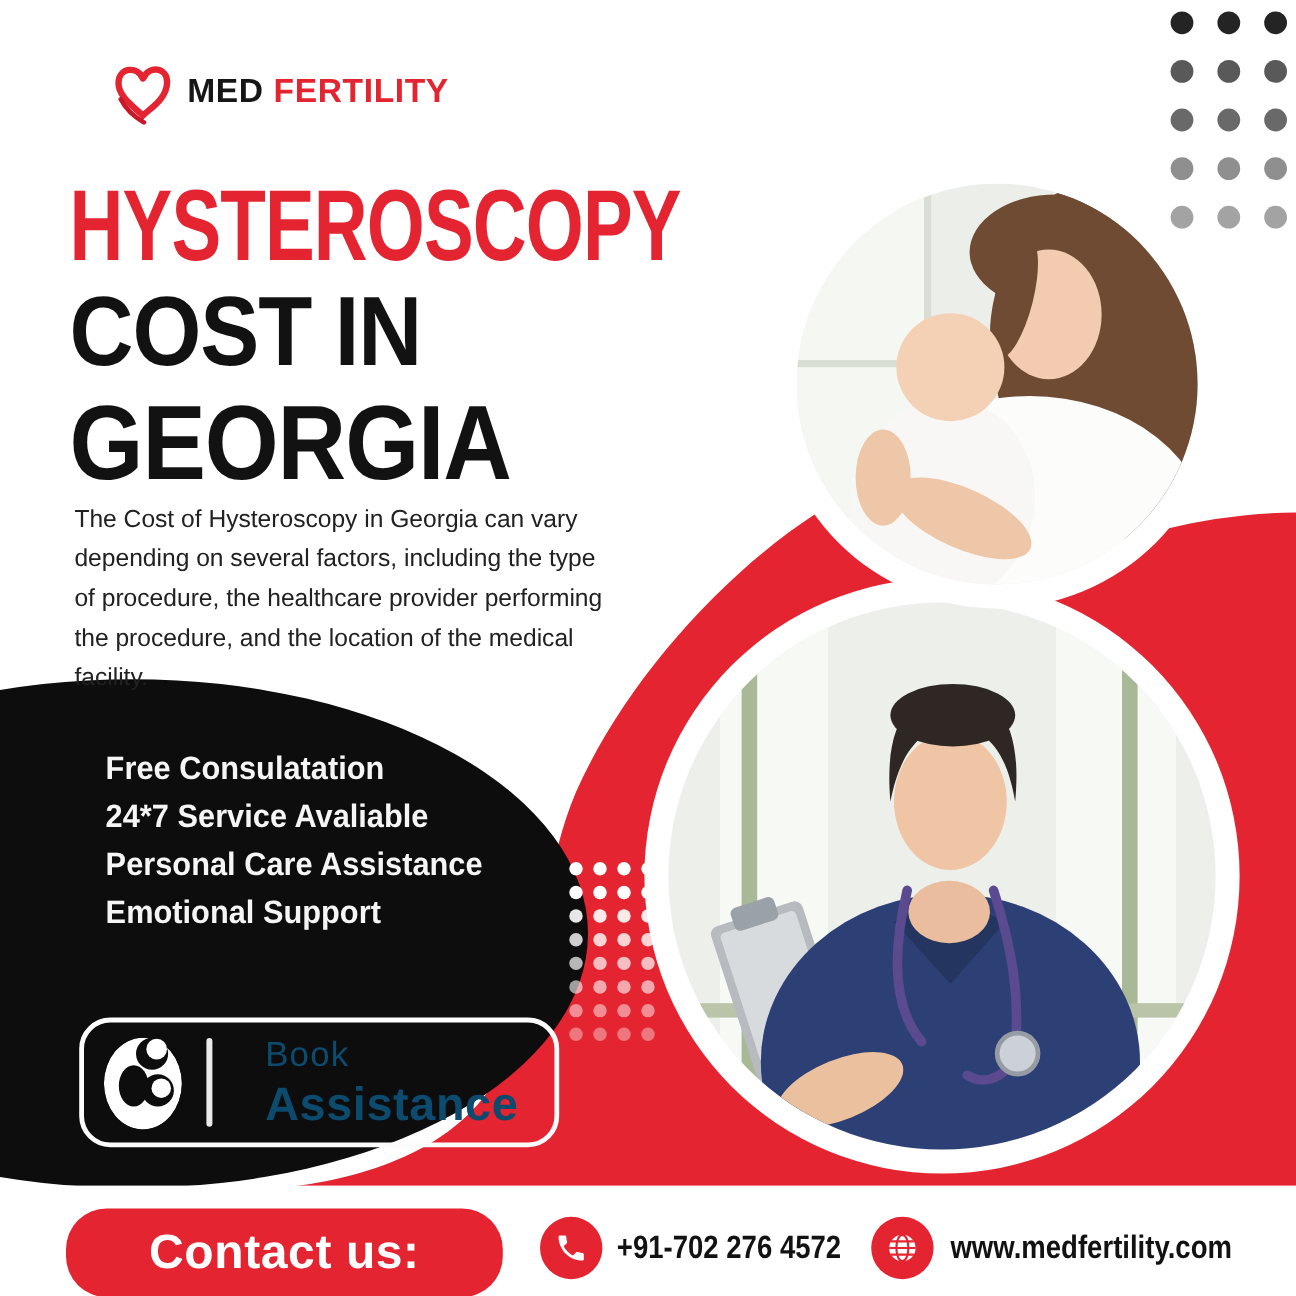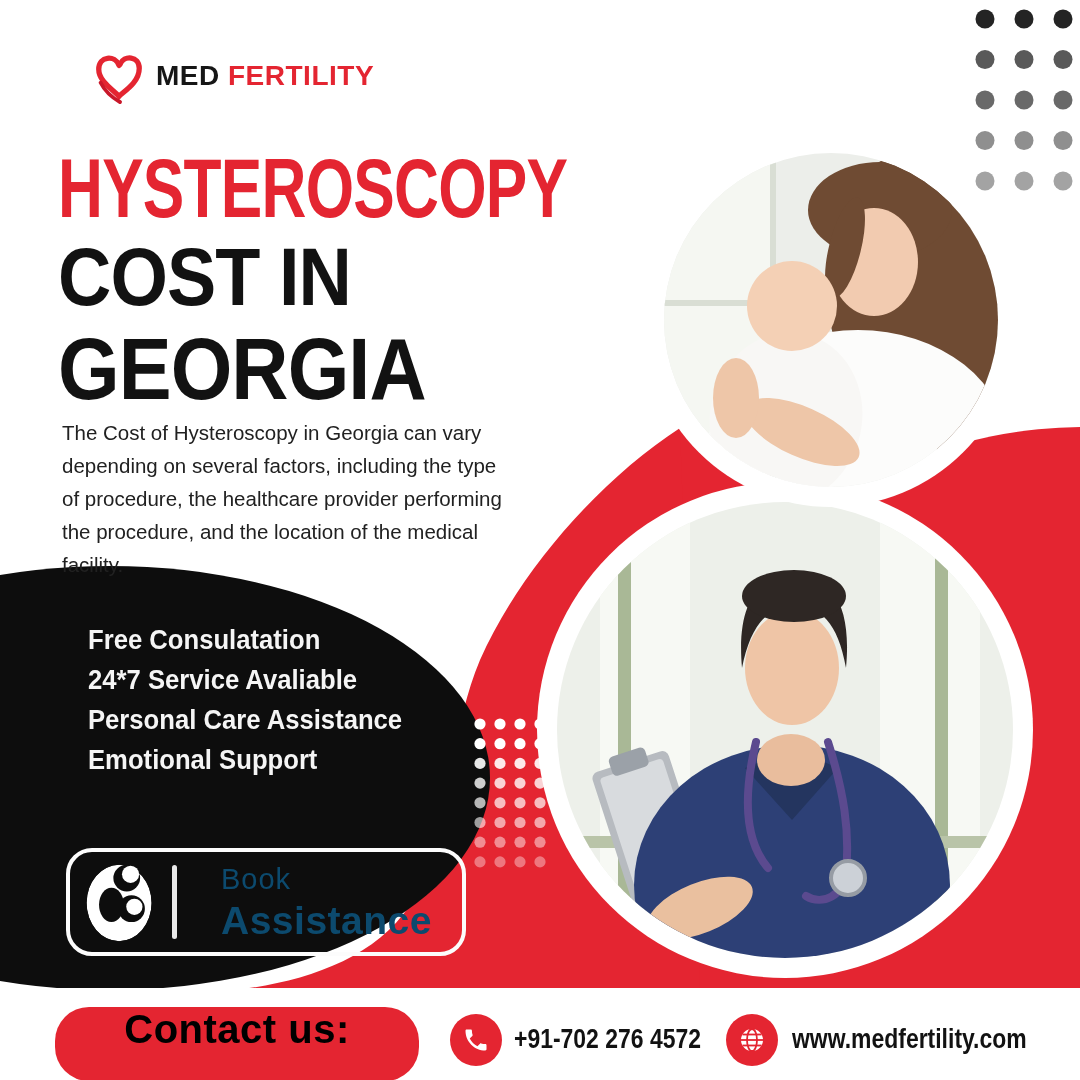--- a/index.html
+++ b/index.html
@@ -36,21 +36,21 @@
   .cta{left:66px;top:848px;width:392px;height:100px;border:4px solid #fcfcfc;border-radius:26px;
        display:flex;align-items:center;background:transparent;cursor:pointer;}
   .cta-icon{margin-left:12px;flex:0 0 auto;}
   .cta-divider{width:5px;height:74px;background:#e9e9e9;border-radius:3px;margin:0 16px 0 12px;}
   .cta-text{color:#0c4a6e;line-height:1;margin-left:28px;}
   .cta-line1{font-size:29px;font-weight:300;letter-spacing:1px;margin-bottom:7px;}
   .cta-line2{font-size:39px;font-weight:800;letter-spacing:.5px;}
 
   
   .contact-pill{left:55px;top:1007px;width:364px;height:74px;border-radius:34px;background:var(--red);
-        display:flex;align-items:flex-start;justify-content:center;color:#000000;
+        display:flex;align-items:center;justify-content:center;color:#ffffff;
         font-size:40px;font-weight:800;letter-spacing:.5px;cursor:pointer;}
   .round-ic{width:52px;height:52px;border-radius:50%;background:var(--red);
         display:flex;align-items:center;justify-content:center;}
   .phone-ic{left:450px;top:1014px;}
   .globe-ic{left:726px;top:1014px;}
   .contact-txt{top:1024px;color:#121212;font-size:27px;font-weight:800;white-space:nowrap;
         transform:scaleX(.85);transform-origin:left top;}
   .phone-num{left:514px;}
   .website{left:792px;}
 </style>

